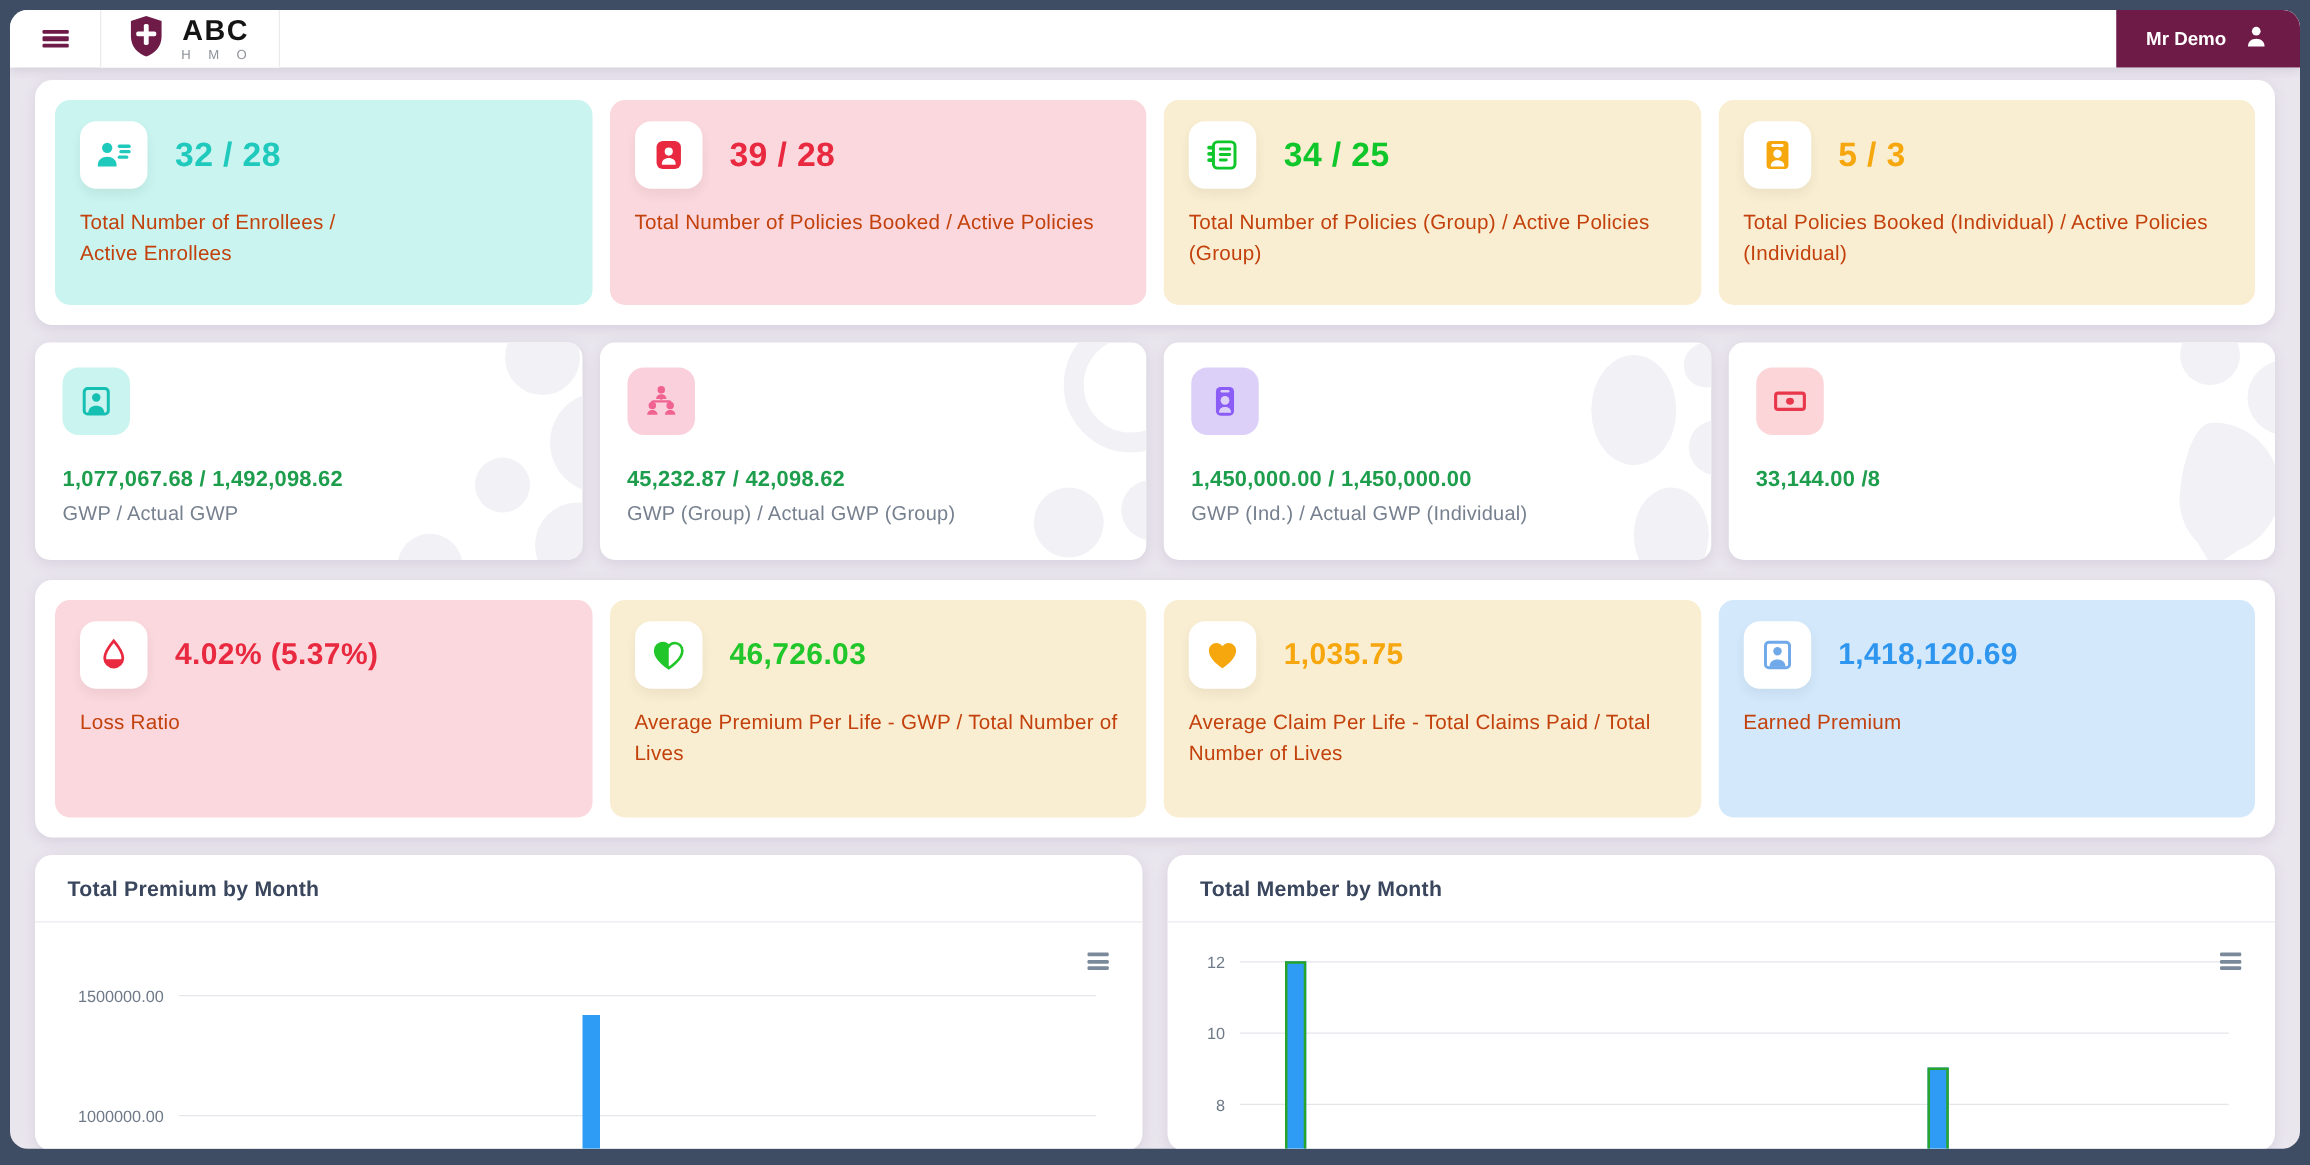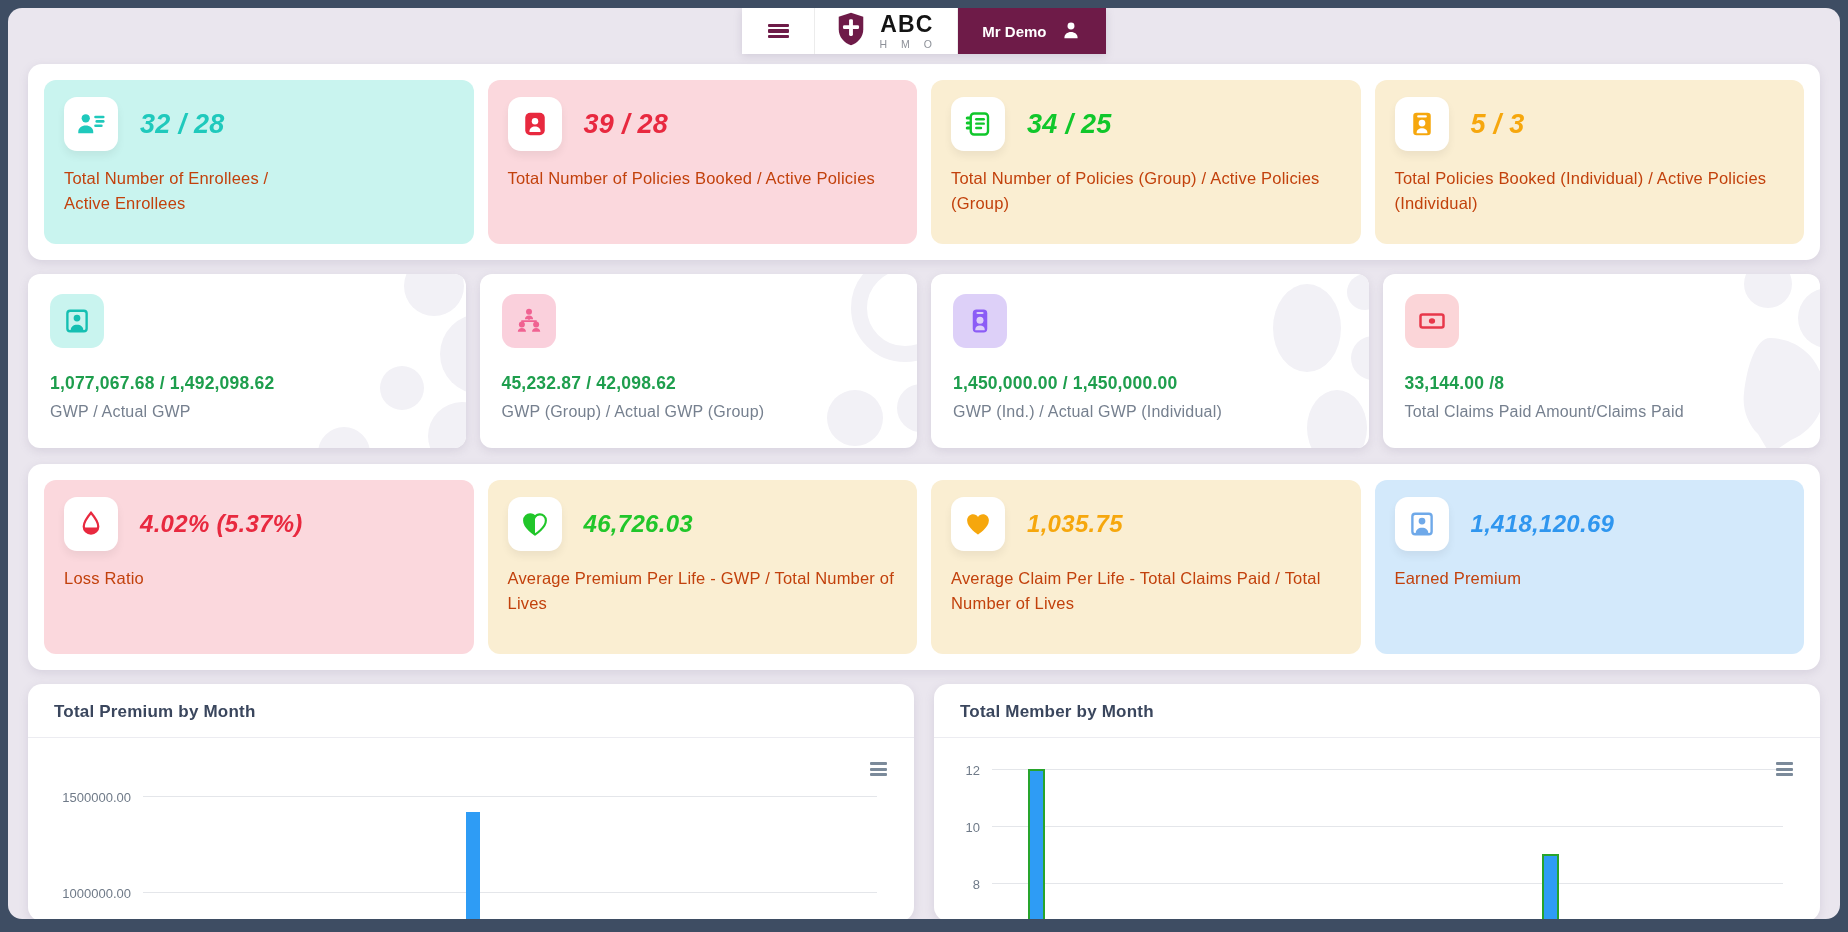--- a/index.html
+++ b/index.html
@@ -2,21 +2,21 @@
 <html><head>
 <meta charset="utf-8">
 <style>
   html,body{margin:0;padding:0;}
   body{
     width:1848px;height:932px;box-sizing:border-box;
     background:#3E4D63;padding:8px 8px 13px;
     font-family:"Liberation Sans", sans-serif;
     overflow:hidden;
   }
-  .page{height:100%;border-radius:14px;overflow:hidden;background:#EAE6EE;display:flex;flex-direction:column;align-items:center;}
+  .page{height:100%;border-radius:14px;overflow:hidden;background:#EAE6EE;display:flex;flex-direction:column;}
 
   
   .topbar{height:46px;min-height:46px;background:#fff;display:flex;align-items:stretch;box-shadow:0 2px 8px rgba(120,110,140,.22);position:relative;z-index:5;}
   .burger-btn{width:72px;display:flex;align-items:center;justify-content:center;cursor:pointer;background:none;border:0;}
   .burger span{display:block;width:21px;height:3.2px;background:#6E1B48;border-radius:1px;margin:2.4px 0;}
   .logo{display:flex;align-items:center;gap:9px;padding:0 20px;border-left:1px solid #ececec;border-right:1px solid #ececec;background:#fff;}
   .logo svg{width:32px;height:36px;}
   .brand-col{display:flex;flex-direction:column;align-items:center;}
   .brand-name{font-size:23px;font-weight:bold;color:#141414;letter-spacing:1.2px;line-height:1;}
   .brand-sub{font-size:10.5px;color:#8d9199;letter-spacing:5.5px;line-height:1;margin-top:3px;margin-left:3px;}
@@ -25,21 +25,21 @@
   .user-block svg{width:22px;height:22px;}
 
   
   main{flex:1;overflow:hidden;padding:10px 20px 0;}
   .panel{background:#fff;border-radius:14px;padding:16px;box-shadow:0 3px 10px rgba(140,130,160,.20);}
   .grid4{display:grid;grid-template-columns:repeat(4,1fr);gap:14px;}
   .mb14{margin-bottom:14px;} .mb16{margin-bottom:16px;}
 
   .stat-card{border-radius:12px;padding:17px 20px;height:164px;box-sizing:border-box;}
   .stat-card.r3{height:174px;}
-  .toprow{display:flex;align-items:center;gap:22px;font-style:italic;}
+  .toprow{display:flex;align-items:center;gap:22px;}
   .icon-box{width:54px;height:54px;min-width:54px;border-radius:13px;background:#fff;display:flex;align-items:center;justify-content:center;box-shadow:0 5px 9px rgba(0,0,0,.06);}
   .icon-box svg{width:30px;height:30px;}
   .stat-value{font-size:27px;font-weight:bold;letter-spacing:.3px;}
   .stat-card.r3 .stat-value{font-size:24px;}
   .stat-label{margin-top:15px;font-size:16.5px;color:#c2410c;line-height:1.5;white-space:pre-line;letter-spacing:.2px;}
 
   
   .bg-teal{background:#C9F4EF;} .bg-pink{background:#FBD8DD;} .bg-cream{background:#FAEED2;} .bg-blue{background:#D3E9FB;}
   .c-teal{color:#1FC9BC;} .c-red{color:#E8293F;} .c-green{color:#10C72B;} .c-green2{color:#21C62A;}
   .c-orange{color:#F6A70D;} .c-blue{color:#2F96EF;}
@@ -242,21 +242,20 @@
             <circle cx="190" cy="50" r="30"></circle>
             <path d="M132 70c30 0 54 24 54 54 0 22-14 40-33 48l-21 14-12-20c-10-10-16-25-14-41 3-27 12-55 26-55z"></path>
           </svg>
         <div class="icon-box ib-red">
           <svg viewBox="0 0 24 24" fill="none" stroke="currentColor">
               <rect x="2.8" y="6.8" width="18.4" height="10.4" rx="1.6" stroke-width="2"></rect>
               <ellipse cx="12" cy="12" rx="2.5" ry="2.2" fill="currentColor" stroke="none"></ellipse>
             </svg>
         </div>
         <div class="stat-value2">33,144.00 /8</div>
-        <div class="stat-label2">Total Claims Paid Amount/Claims Paid</div>
       </div>
 
     </section>
 
     <section class="panel grid4 mb14">
 
       <div class="stat-card r3 bg-pink">
         <div class="toprow">
           <div class="icon-box c-red">
             <svg viewBox="0 0 24 24">

